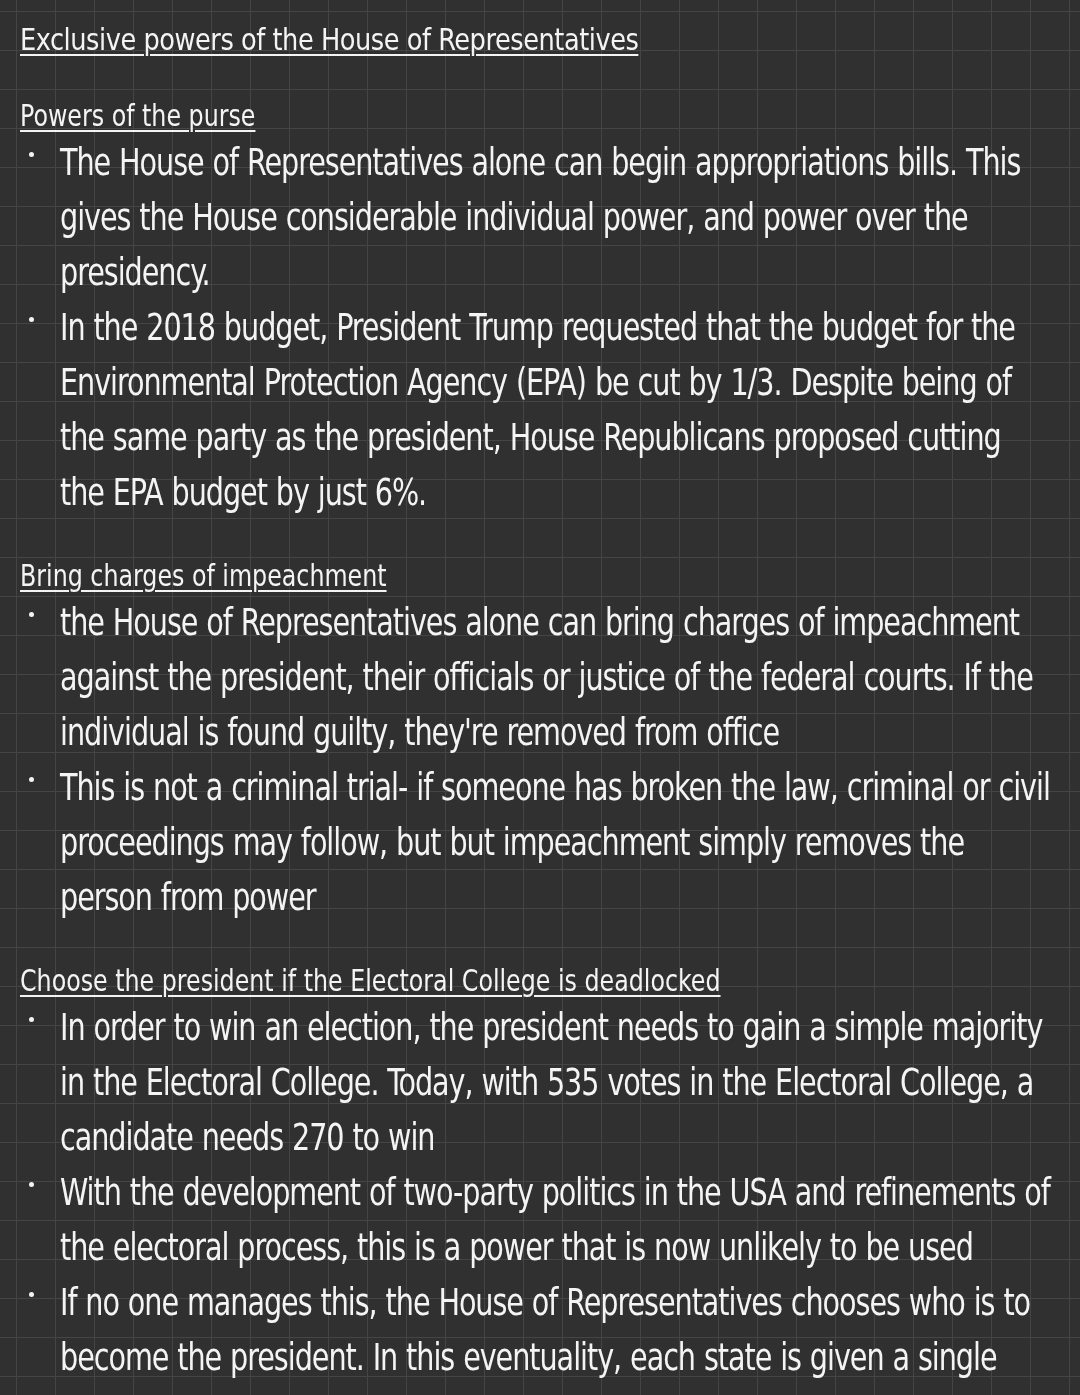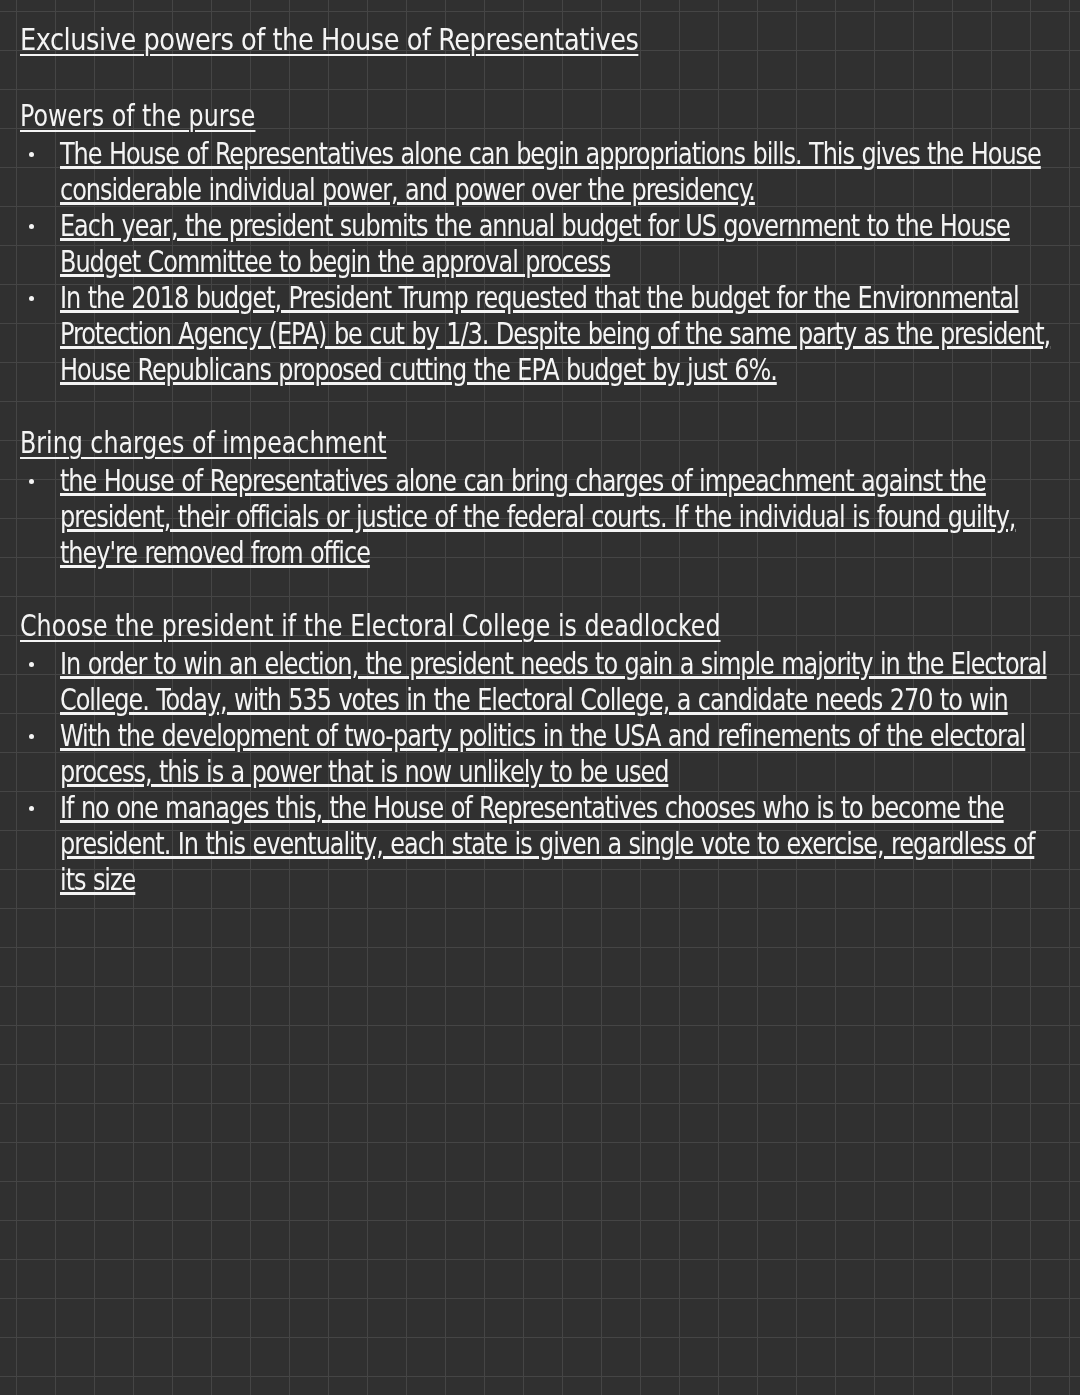--- a/index.html
+++ b/index.html
@@ -48,25 +48,24 @@
     white-space: nowrap;
   }
   ul.bullets {
     list-style: none;
     margin: 0;
     padding: 0;
   }
   ul.bullets li {
     position: relative;
     padding-left: 40px;
-    font-size: 31px;
-    line-height: 36px;
+    font-size: 37px;
+    line-height: 55px;
     letter-spacing: -1.2px;
     word-spacing: 1px;
-    text-decoration: underline;
   }
   ul.bullets li .txt {
     display: block;
     transform: scaleX(0.86);
     transform-origin: left;
     width: 1155px;
   }
   ul.bullets li .dot {
     position: absolute;
     left: 9px;
@@ -85,35 +84,35 @@
 
   <div class="section">
     <h2 class="section-heading">Powers of the purse</h2>
     <ul class="bullets">
       <li>
           <span class="dot"></span>
           <span class="txt">The House of Representatives alone can begin appropriations bills. This gives the House considerable individual power, and power over the presidency.</span>
         </li>
       <li>
           <span class="dot"></span>
-          <span class="txt">Each year, the president submits the annual budget for US government to the House Budget Committee to begin the approval process</span>
-        </li>
-      <li>
-          <span class="dot"></span>
           <span class="txt">In the 2018 budget, President Trump requested that the budget for the Environmental Protection Agency (EPA) be cut by 1/3. Despite being of the same party as the president, House Republicans proposed cutting the EPA budget by just 6%.</span>
         </li>
     </ul>
   </div>
 
   <div class="section">
     <h2 class="section-heading">Bring charges of impeachment</h2>
     <ul class="bullets">
       <li>
           <span class="dot"></span>
           <span class="txt">the House of Representatives alone can bring charges of impeachment against the president, their officials or justice of the federal courts. If the individual is found guilty, they're removed from office</span>
+        </li>
+      <li>
+          <span class="dot"></span>
+          <span class="txt">This is not a criminal trial- if someone has broken the law, criminal or civil proceedings may follow, but but impeachment simply removes the person from power</span>
         </li>
     </ul>
   </div>
 
   <div class="section">
     <h2 class="section-heading">Choose the president if the Electoral College is deadlocked</h2>
     <ul class="bullets">
       <li>
           <span class="dot"></span>
           <span class="txt">In order to win an election, the president needs to gain a simple majority in the Electoral College. Today, with 535 votes in the Electoral College, a candidate needs 270 to win</span>

